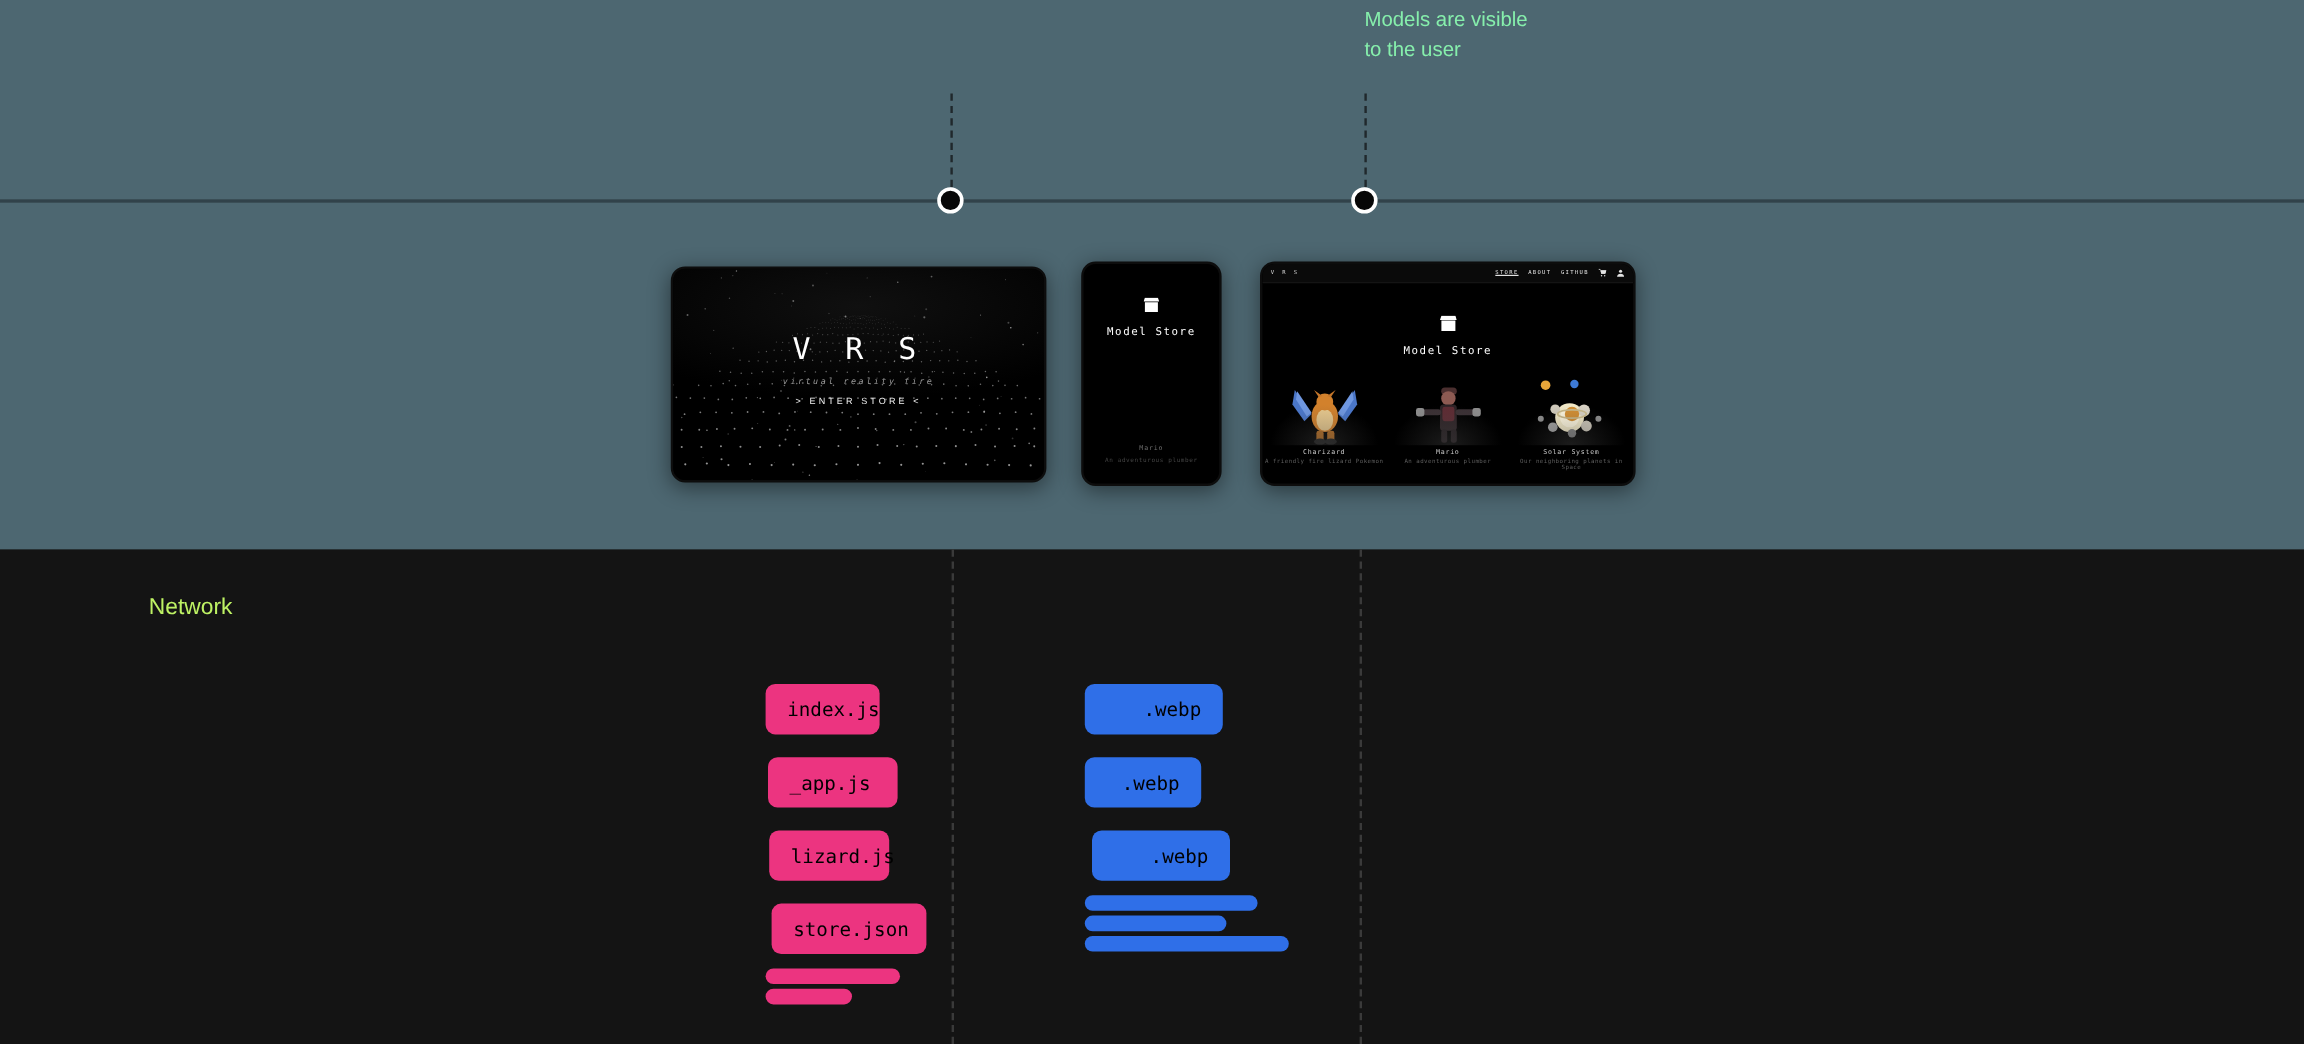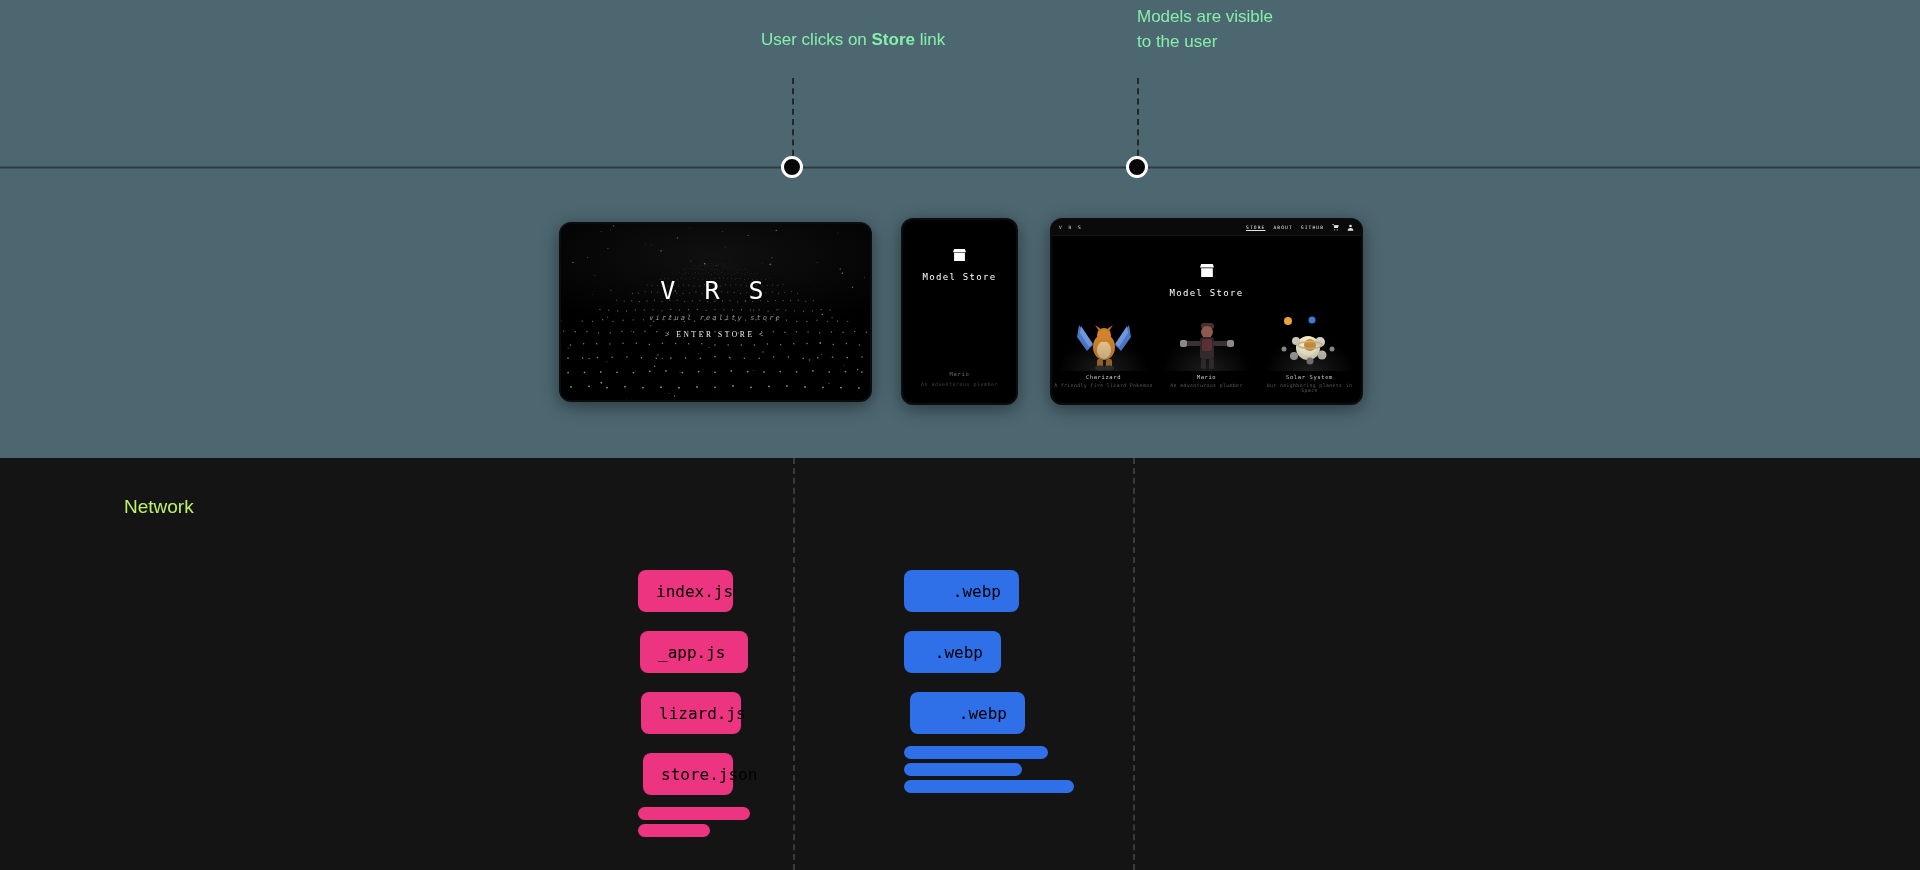--- a/index.html
+++ b/index.html
@@ -96,21 +96,21 @@
   .vrs-sub {
     color: #9a9a9a;
     font-family: "DejaVu Sans Mono", monospace;
     font-size: 7px;
     letter-spacing: 2.1px;
     font-style: italic;
     margin-top: 9px;
   }
   .vrs-enter {
     color: #f2f2f2;
-    font-family: Liberation Serif, serif;
+    font-family: Liberation Sans, sans-serif;
     font-size: 7.5px;
     letter-spacing: 2.6px;
     margin-top: 8px;
   }
 
   
   .store-head { text-align: center; padding-top: 27px; text-decoration: underline; }
   .shop-icon { display: inline-block; }
   .store-title {
     color: #ffffff;
@@ -222,23 +222,20 @@
 </style>
 </head>
 <body>
 
 <div id="stage">
 
   <div class="teal-band">
     <div class="timeline-rule"></div>
   </div>
 
-  <div class="callout" id="callout-1">
-    <span>User clicks on <b>Store</b> link</span>
-  </div>
   <div class="callout" id="callout-2">Models are visible
 to the user</div>
 
   <div class="drop-line" id="drop-1"></div>
   <div class="drop-line" id="drop-2"></div>
   <div class="node" id="node-1"></div>
   <div class="node" id="node-2"></div>
 
   <div class="card" id="card-landing">
     <div class="landing-inner">
@@ -727,21 +724,21 @@
             <circle cx="115.9" cy="67.9" r="0.79" opacity="0.59"></circle>
             <circle cx="0.1" cy="98.0" r="0.69" opacity="0.31"></circle>
             <circle cx="283.0" cy="45.6" r="0.85" opacity="0.36"></circle>
             <circle cx="276.8" cy="107.9" r="0.37" opacity="0.50"></circle>
             <circle cx="104.9" cy="120.1" r="0.31" opacity="0.55"></circle>
             <circle cx="50.3" cy="5.8" r="0.53" opacity="0.32"></circle>
           </g>
       </svg>
       <div class="landing-center">
         <div class="vrs-title">V R S</div>
-        <div class="vrs-sub">virtual reality store</div>
+        <div class="vrs-sub">virtual reality fire</div>
         <div class="vrs-enter">&gt; ENTER STORE &lt;</div>
       </div>
     </div>
   </div>
 
   <div class="card" id="card-loading">
     <div class="store-head">
       <span class="shop-icon">
         <svg width="13" height="12" viewBox="0 0 24 22" fill="#ffffff">
           <path d="M2 0h20l2 6H0L2 0z"></path>
@@ -868,21 +865,21 @@
   <div id="chips-layer">
       <div class="chip pink" style="left: 638px; top: 570px; width: 95px;">
         <span>index.js</span>
       </div>
       <div class="chip pink" style="left: 640px; top: 631px; width: 108px;">
         <span>_app.js</span>
       </div>
       <div class="chip pink" style="left: 641px; top: 692px; width: 100px;">
         <span>lizard.js</span>
       </div>
-      <div class="chip pink" style="left: 643px; top: 753px; width: 90px;">
+      <div class="chip pink" style="left: 643px; top: 753px; width: 129px;">
         <span>store.json</span>
       </div>
       <div class="bar pink" style="left: 638px; top: 807px; width: 112px;"></div>
       <div class="bar pink" style="left: 638px; top: 824px; width: 72px;"></div>
       <div class="chip blue" style="left: 904px; top: 570px; width: 115px;">
         <span>.webp</span>
       </div>
       <div class="chip blue" style="left: 904px; top: 631px; width: 97px;">
         <span>.webp</span>
       </div>

